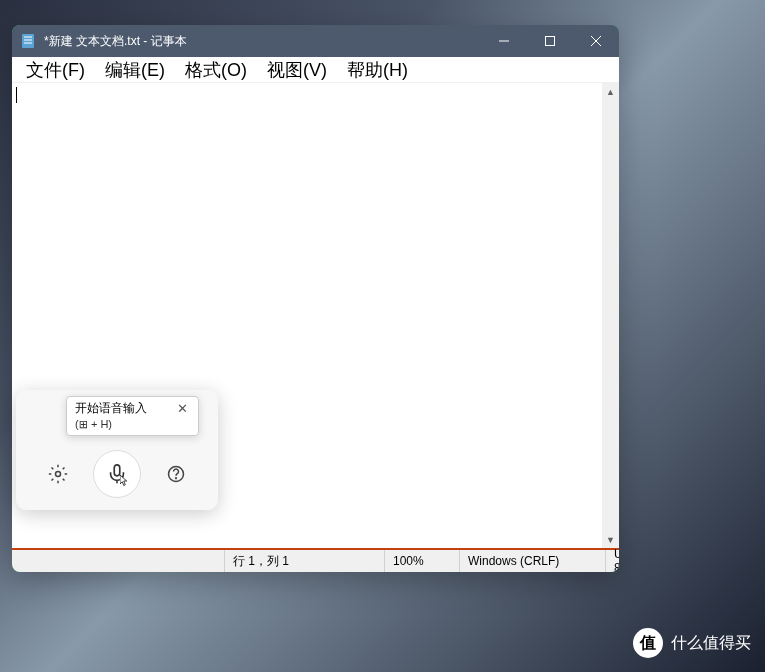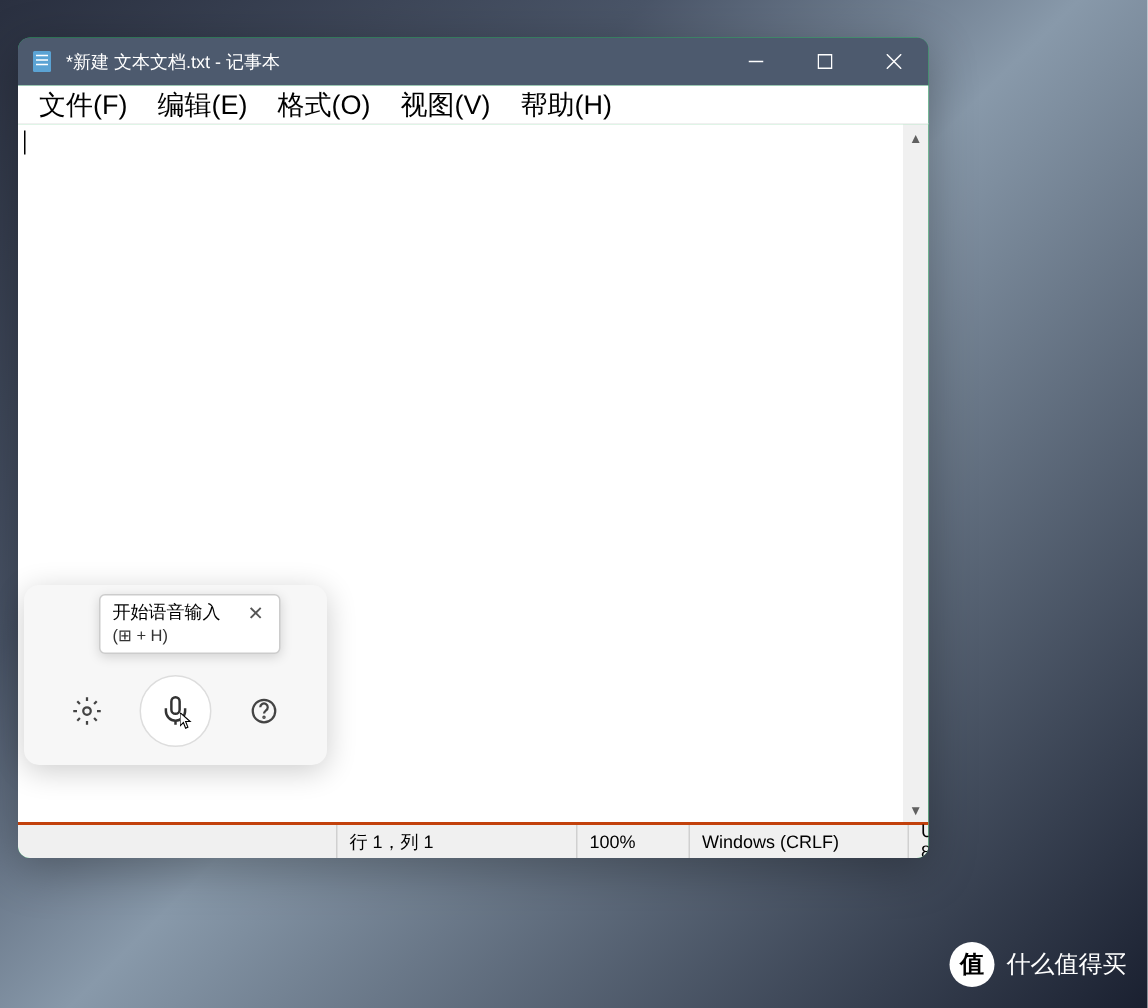--- a/index.html
+++ b/index.html
@@ -146,21 +146,21 @@
       left: 50px;
       top: 6px;
       background: #fff;
       border: 1px solid #ccc;
       border-radius: 4px;
       padding: 4px 8px;
       font-size: 12px;
       box-shadow: 0 2px 8px rgba(0,0,0,0.15);
       display: flex;
       align-items: flex-start;
-      gap: 16px;
+      gap: 28px;
     }
     .voice-tooltip-text { line-height: 1.3; }
     .voice-tooltip-sub { font-size: 11px; color: #333; }
     .voice-tooltip-close {
       cursor: pointer;
       font-size: 13px;
       color: #555;
       padding: 0 2px;
     }
     .voice-controls {

